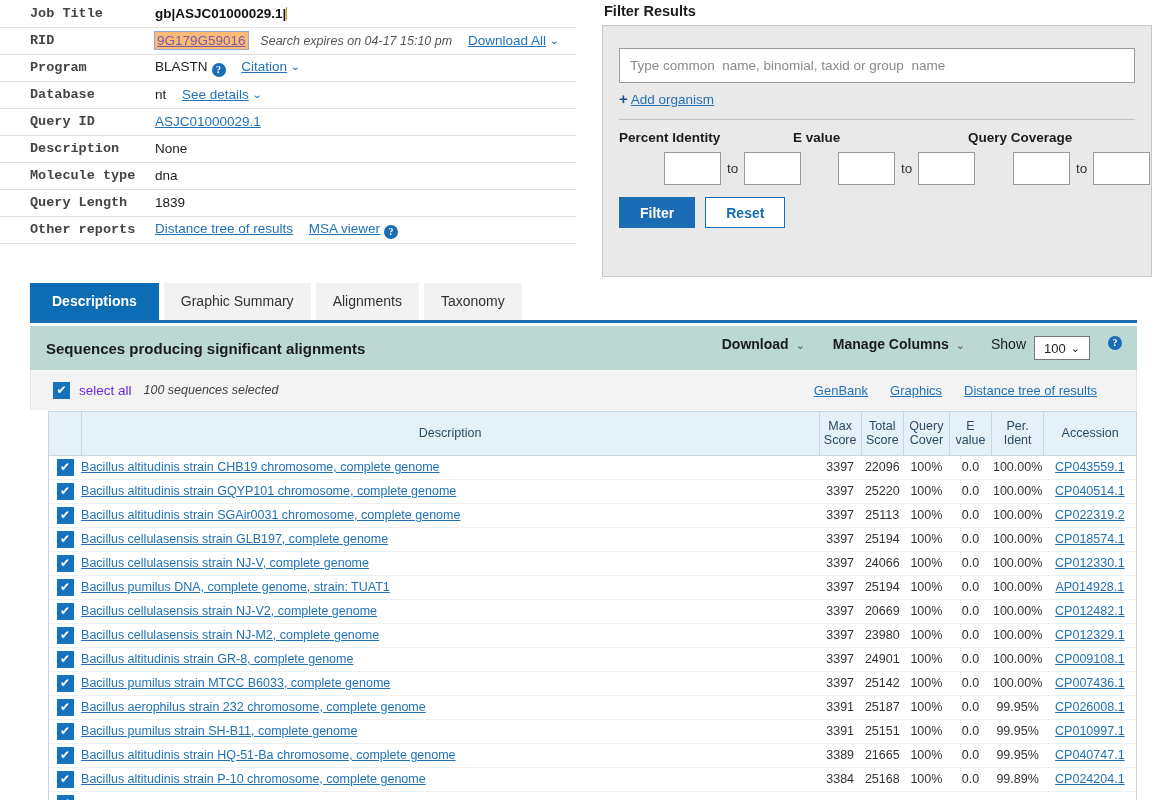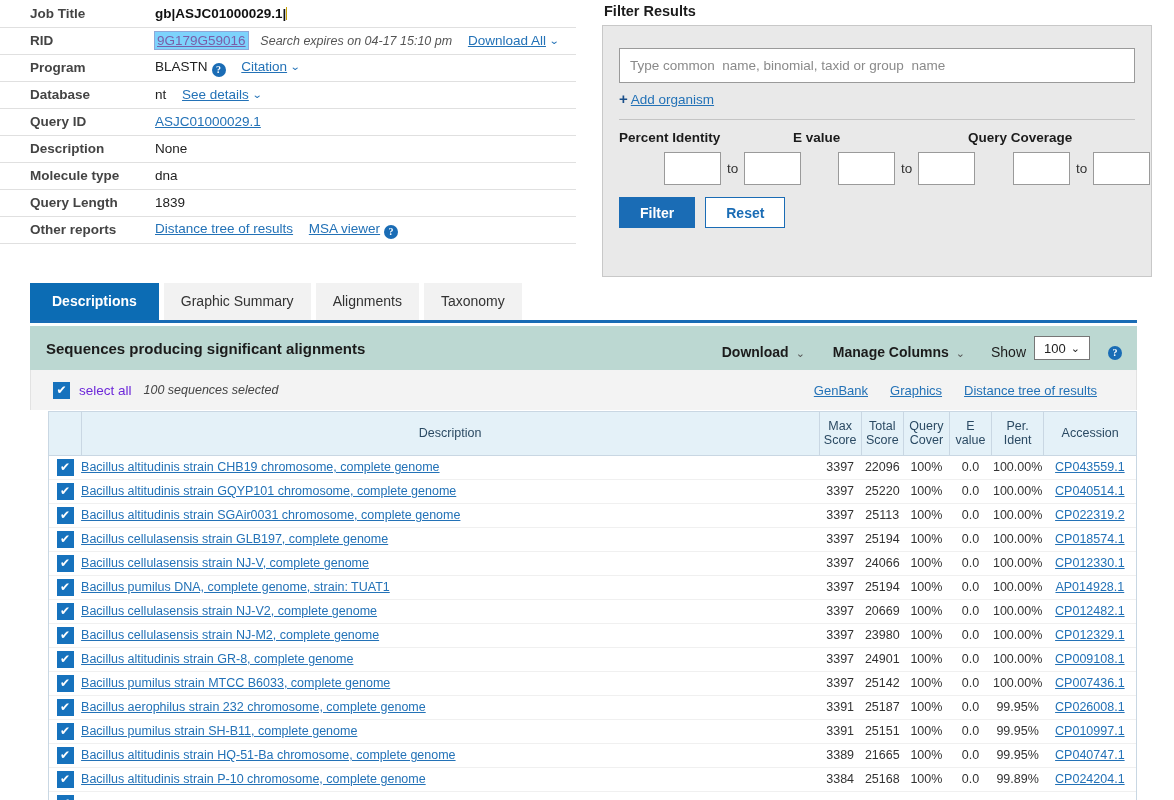--- a/index.html
+++ b/index.html
@@ -28,33 +28,34 @@
     padding: 0 0 0 0;
     vertical-align: middle;
     font-size: 13.5px;
     height: 27px;
   }
   .jobinfo td.lbl {
     width: 153px;
     padding-left: 30px;
     font-weight: bold;
     color: #444;
+    font-family: Liberation Mono, monospace;
   }
   .jobinfo td.val { padding-left: 2px; color: #222; }
   .jobtitle-val { font-weight: bold; font-size: 13.5px; color: #111; }
   .caret-cursor {
     display: inline-block; width: 1px; height: 13px; background: #c8a200;
     vertical-align: -2px; margin: 0 0px;
   }
   .expires {
     font-style: italic; color: #555; font-size: 12.5px; margin-left: 9px;
   }
   .rid-link {
     color: #7a5ea8; 
-    outline: 1px solid #8ea8d8; padding: 1px 2px; background: #7dd3fc;
+    outline: 1px solid #8ea8d8; padding: 1px 2px; background: #fdba74;
   }
   .dl-all { margin-left: 12px; }
   .chev {
     display: inline-block; font-size: 10px; color: #2372b7;
     transform: scaleX(1.3); margin-left: 4px; vertical-align: 1px;
   }
   .qmark {
     display: inline-block; width: 14px; height: 14px; border-radius: 50%;
     background: #1a6cb5; color: #fff; font-size: 10px; font-weight: bold;
     text-align: center; line-height: 14px; margin-left: 4px;
@@ -131,21 +132,21 @@
   
   .results-head {
     position: absolute; left: 30px; top: 326px; width: 1107px; height: 44px;
     background: #bcd8d2;
     display: flex; align-items: center;
   }
   .rh-title {
     font-weight: bold; font-size: 15px; color: #1b1b1b; margin-left: 16px;
   }
   .rh-tools {
-    margin-left: auto; display: flex; align-items: flex-end; gap: 0; margin-right: 15px;
+    margin-left: auto; display: flex; align-items: flex-start; gap: 0; margin-right: 15px;
   }
   .rh-item {
     font-weight: bold; font-size: 14px; color: #1b1b1b; cursor: pointer;
     margin-left: 28px; white-space: nowrap;
   }
   .rh-chev { font-weight: normal; color: #555; font-size: 11px; margin-left: 7px; }
   .show-lbl { font-size: 14px; color: #1b1b1b; margin-left: 26px; }
   .show-sel {
     margin-left: 8px; width: 56px; height: 24px; background: #fff;
     border: 1px solid #767676; font-size: 13px; color: #222;

